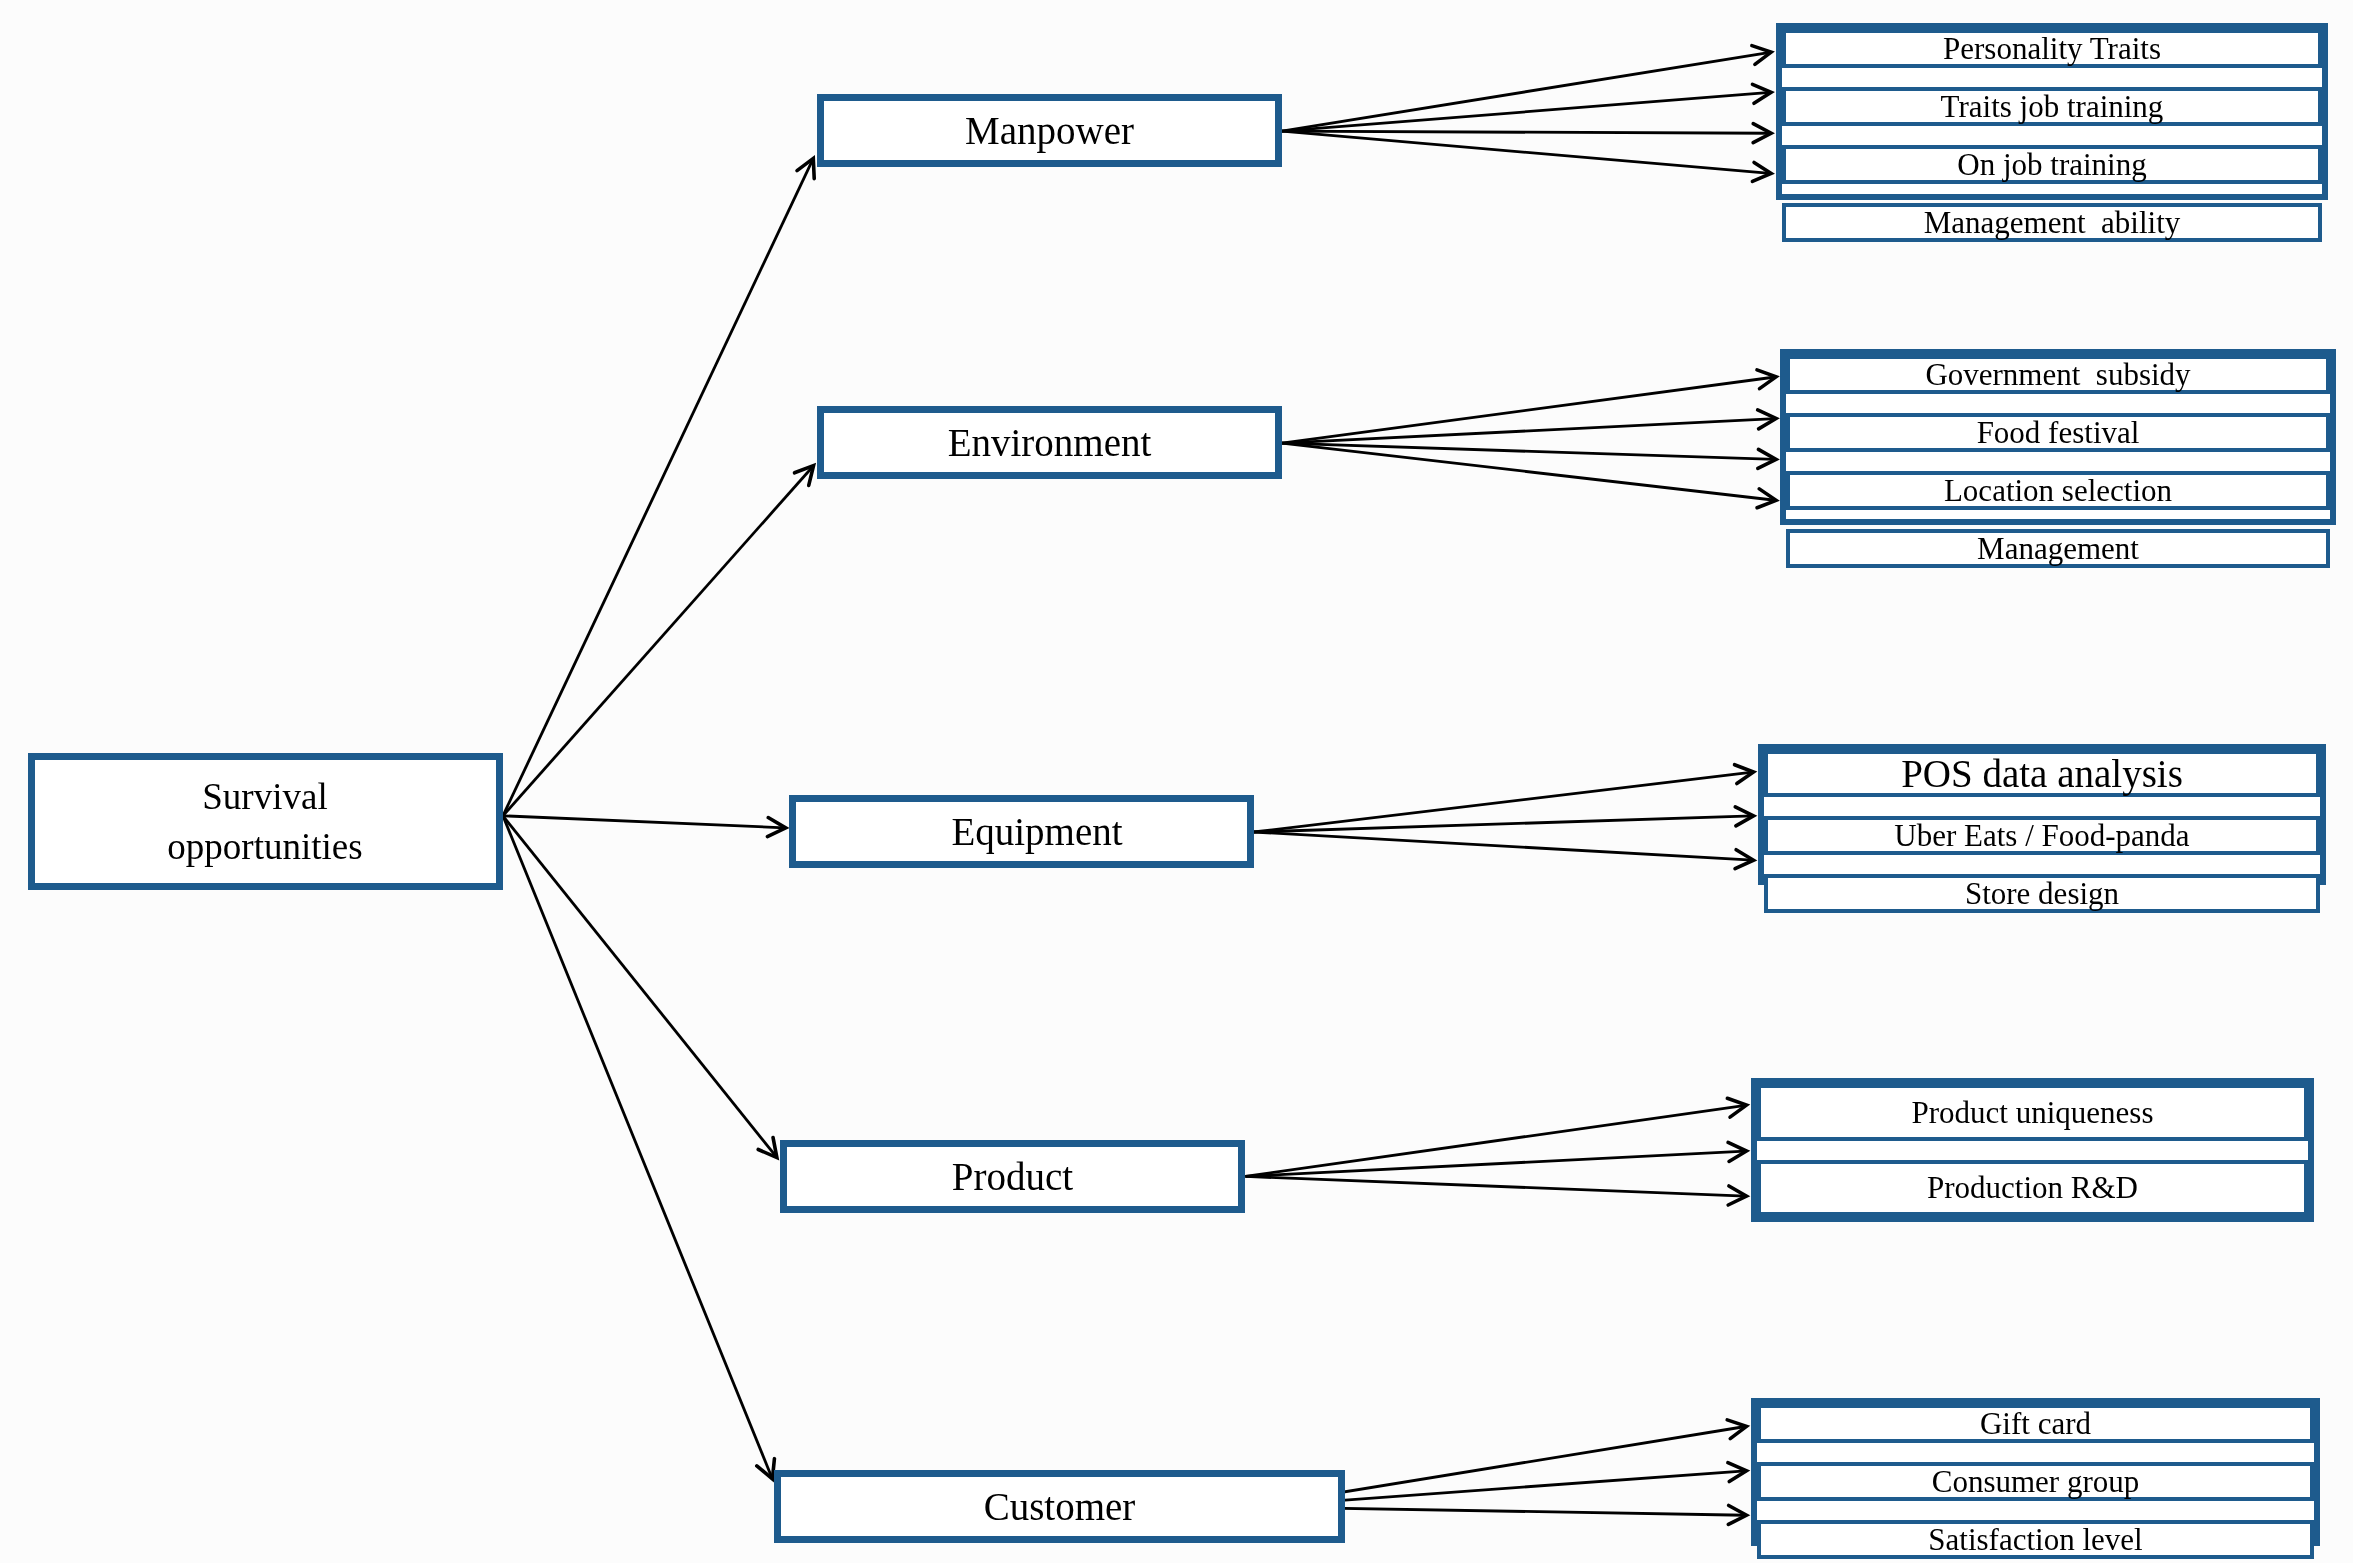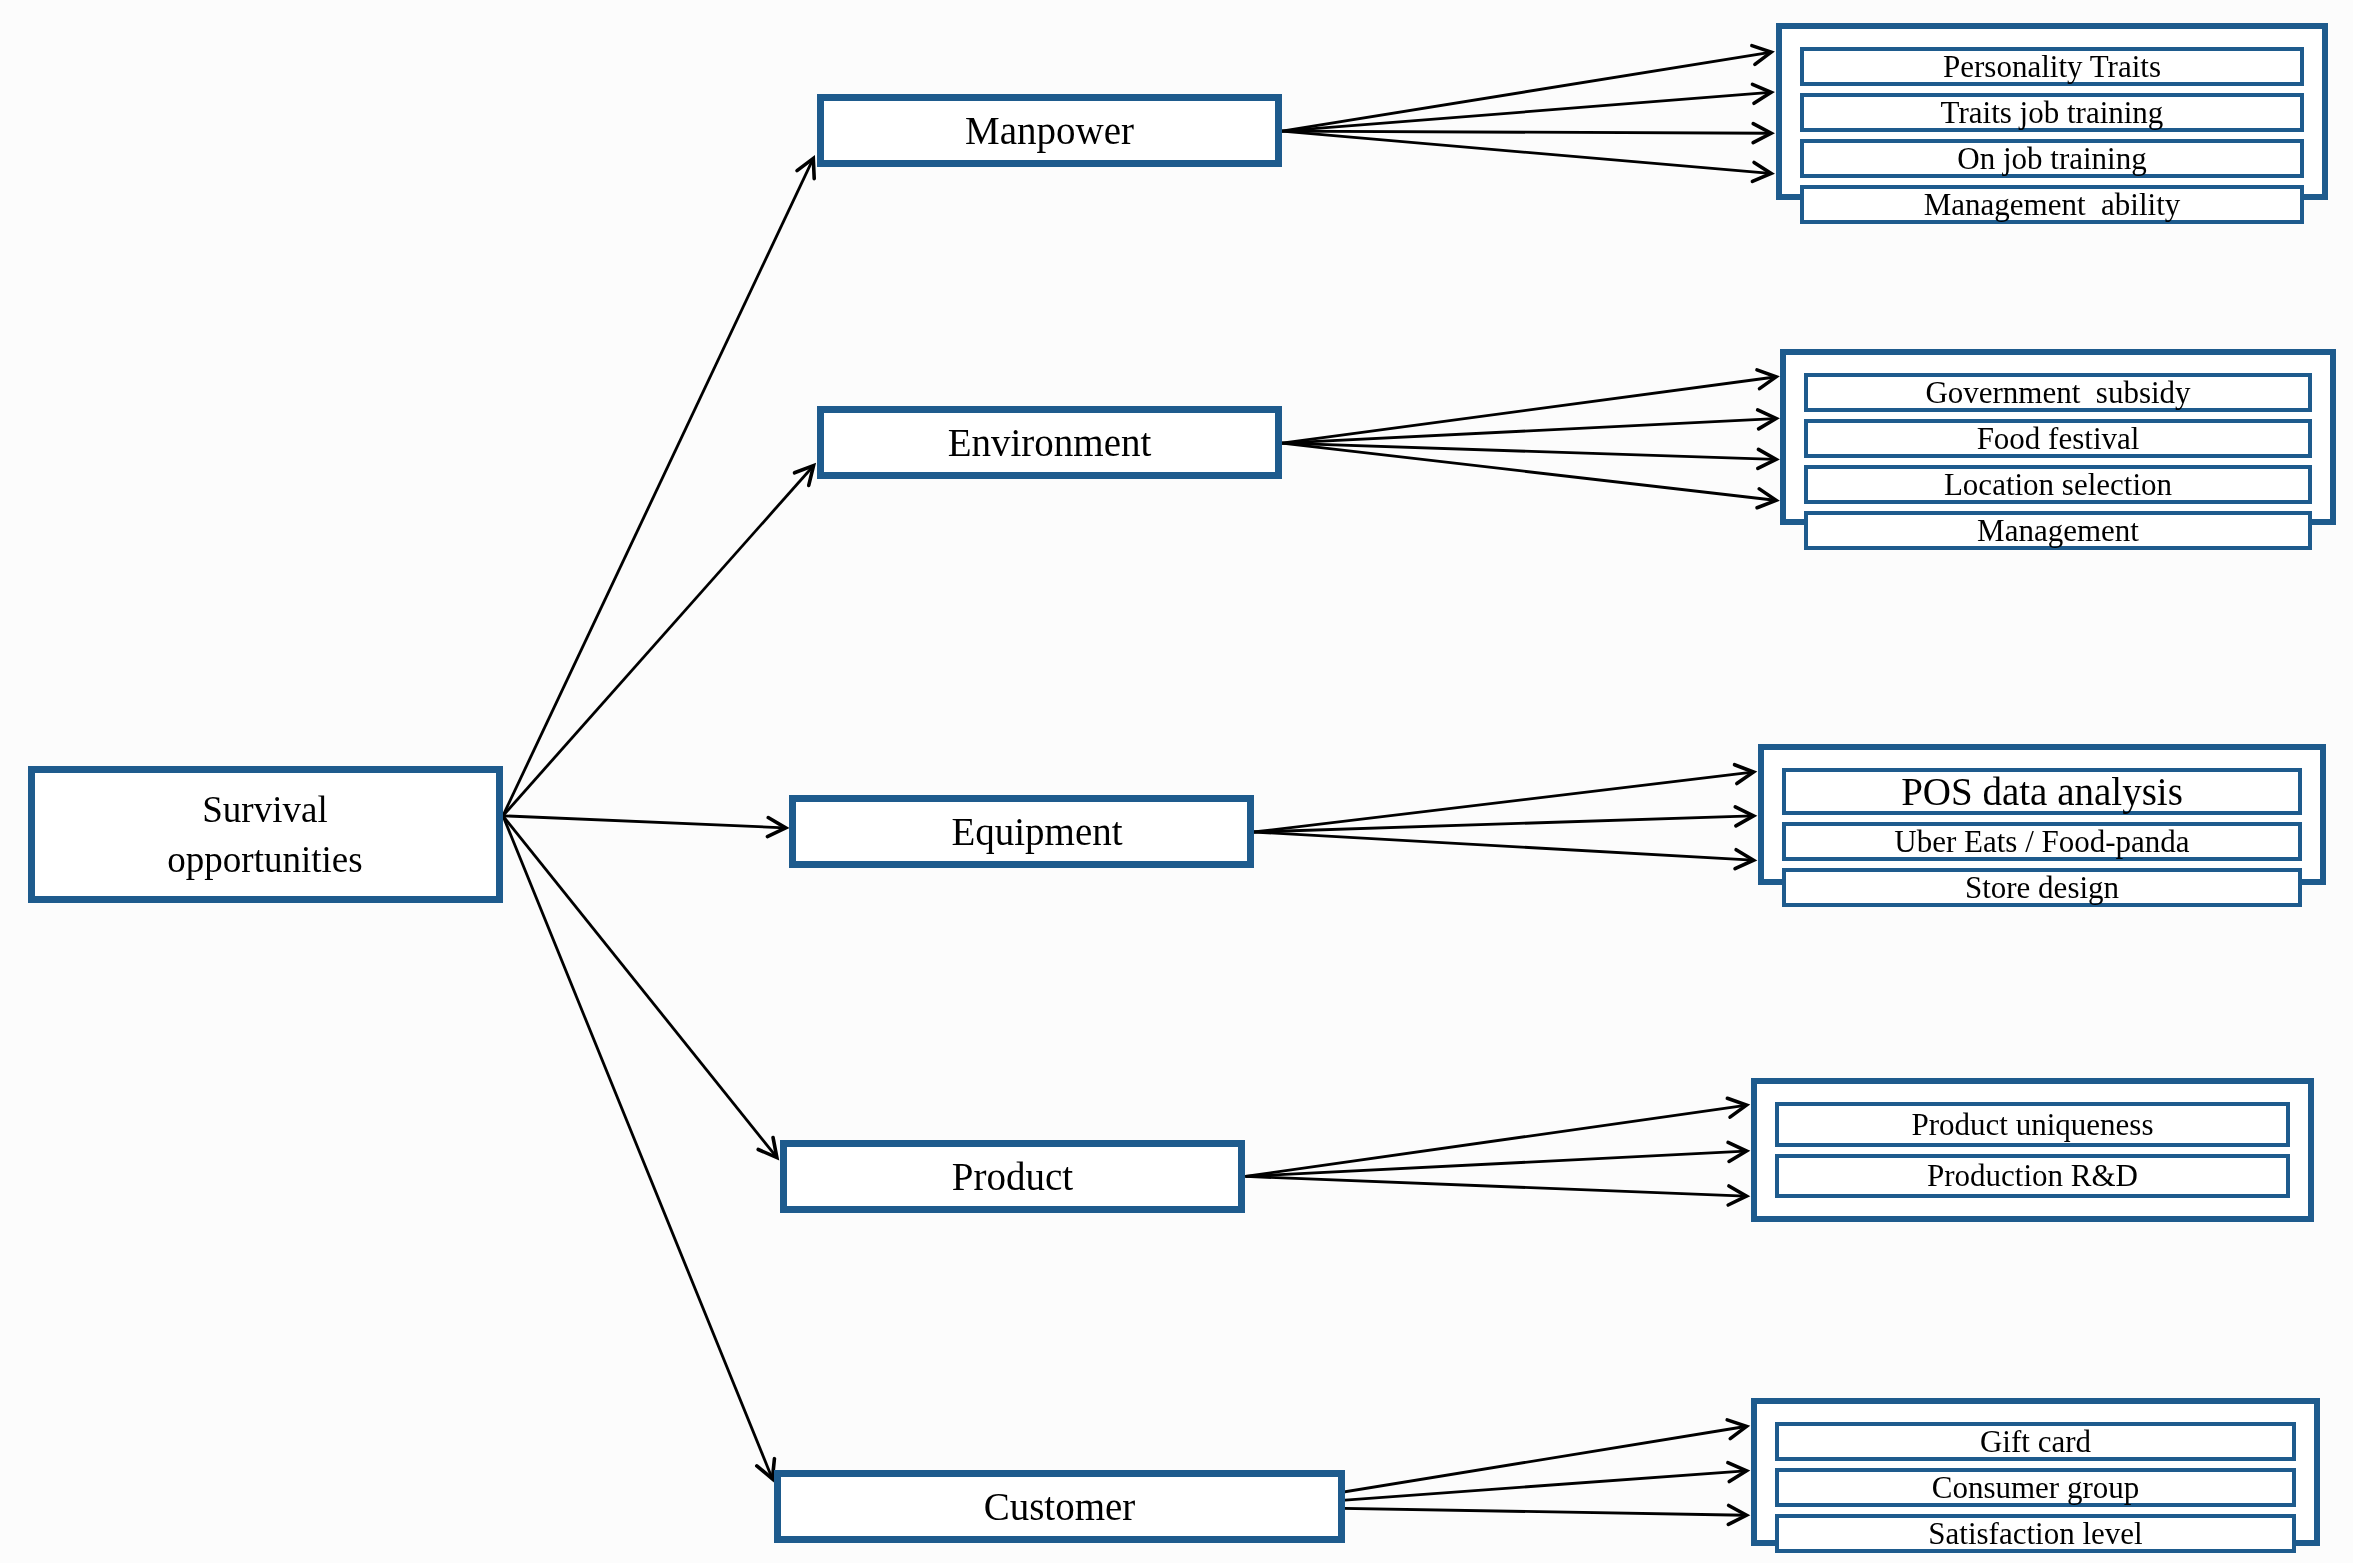--- a/index.html
+++ b/index.html
@@ -17,22 +17,22 @@
   .node{
     position:absolute;box-sizing:border-box;background:var(--fill);
     border:7.7px solid var(--blue);
     display:flex;align-items:center;justify-content:center;
     text-align:center;
   }
   .root-node{font-size:37px;line-height:1.35;}
   .branch-node{font-size:39px;}
   .leaf-group{
     position:absolute;box-sizing:border-box;background:var(--fill);
-    border:6.3px solid var(--blue);padding:18px;
-    display:flex;flex-direction:column;gap:7px;
+    border:6.3px solid var(--blue);padding:0;
+    display:flex;flex-direction:column;gap:19px;
   }
   .leaf-row{
     flex:1;box-sizing:border-box;border:4.2px solid var(--blue);background:var(--fill);
     display:flex;align-items:center;justify-content:center;
     font-size:31px;line-height:1;white-space:pre-wrap;text-align:center;
   }
   .leaf-row.sans{
     font-family:Liberation Serif, serif;font-size:39px;
   }
   svg.edges{
@@ -76,21 +76,21 @@
 
     <line class="edge" x1="1768" y1="1670" x2="2478" y2="1569" marker-end="url(#arrowhead)"></line>
     <line class="edge" x1="1768" y1="1670" x2="2478" y2="1634" marker-end="url(#arrowhead)"></line>
     <line class="edge" x1="1768" y1="1670" x2="2478" y2="1698" marker-end="url(#arrowhead)"></line>
 
     <line class="edge" x1="1779" y1="2139" x2="2478" y2="2025" marker-end="url(#arrowhead)"></line>
     <line class="edge" x1="1779" y1="2139" x2="2478" y2="2088" marker-end="url(#arrowhead)"></line>
     <line class="edge" x1="1779" y1="2139" x2="2478" y2="2151" marker-end="url(#arrowhead)"></line>
   </svg>
 
-  <div class="node root-node" style="left:27.5px;top:753px;width:475px;height:137px;margin-top:13px;">
+  <div class="node root-node" style="left:27.5px;top:753px;width:475px;height:137px;">
     <div>
       <div>Survival</div>
       <div>opportunities</div>
     </div>
   </div>
 
   <div class="node branch-node" style="left:817px;top:94px;width:465px;height:73px;">
     <span>Manpower</span>
   </div>
   <div class="node branch-node" style="left:817px;top:406px;width:465px;height:73px;">

